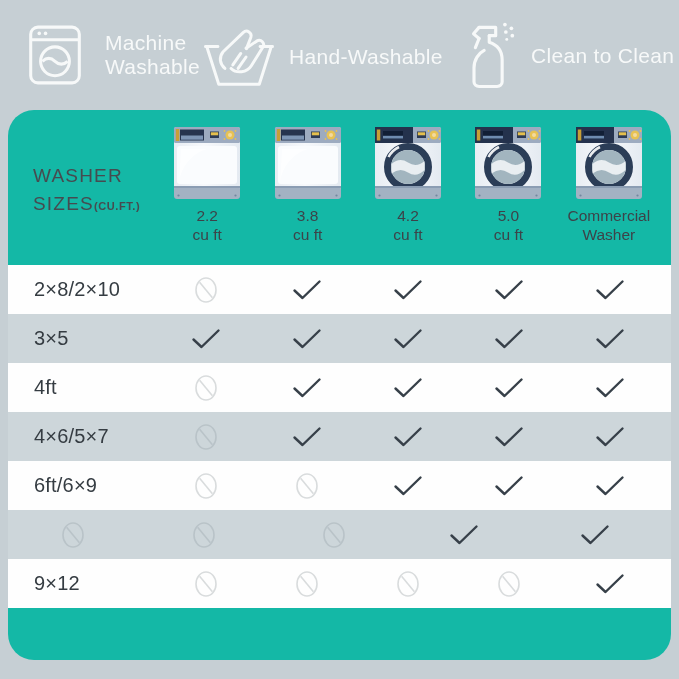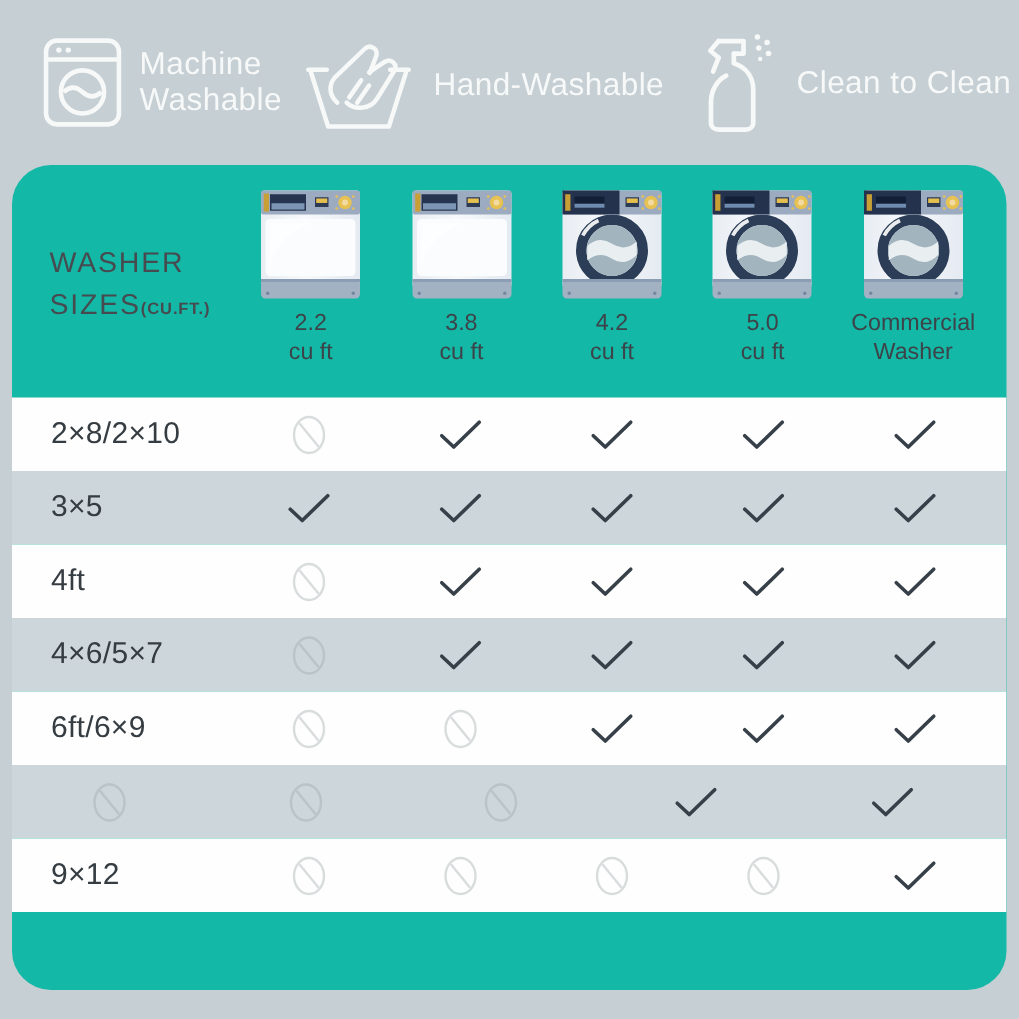--- a/index.html
+++ b/index.html
@@ -7,21 +7,21 @@
     width:679px;height:679px;position:relative;overflow:hidden;
     background:#c6cfd4;
     font-family:"Liberation Sans",sans-serif;
     -webkit-font-smoothing:antialiased;
   }
   
   .badges-bar{position:absolute;top:0;left:0;right:0;height:110px;}
   .badge{position:absolute;display:flex;align-items:center;color:#f7f9f9;}
   .badge-text{font-size:21px;line-height:1.12;font-weight:400;letter-spacing:.3px;}
   .badge svg{display:block;flex:none;}
-  .badge-machine{left:28px;top:24px;gap:11px;}
+  .badge-machine{left:28px;top:24px;gap:23px;}
   .badge-hand{left:202px;top:26px;gap:13px;}
   .badge-spray{left:466px;top:20px;gap:13px;}
   
   .card{
     position:absolute;left:8px;top:110px;width:663px;height:550px;
     background:#14b8a6;border-radius:26px;overflow:hidden;
   }
   .corner-title{
     position:absolute;left:25px;top:52px;color:#464b50;
     font-size:19px;letter-spacing:1.2px;font-weight:500;line-height:1.45;

